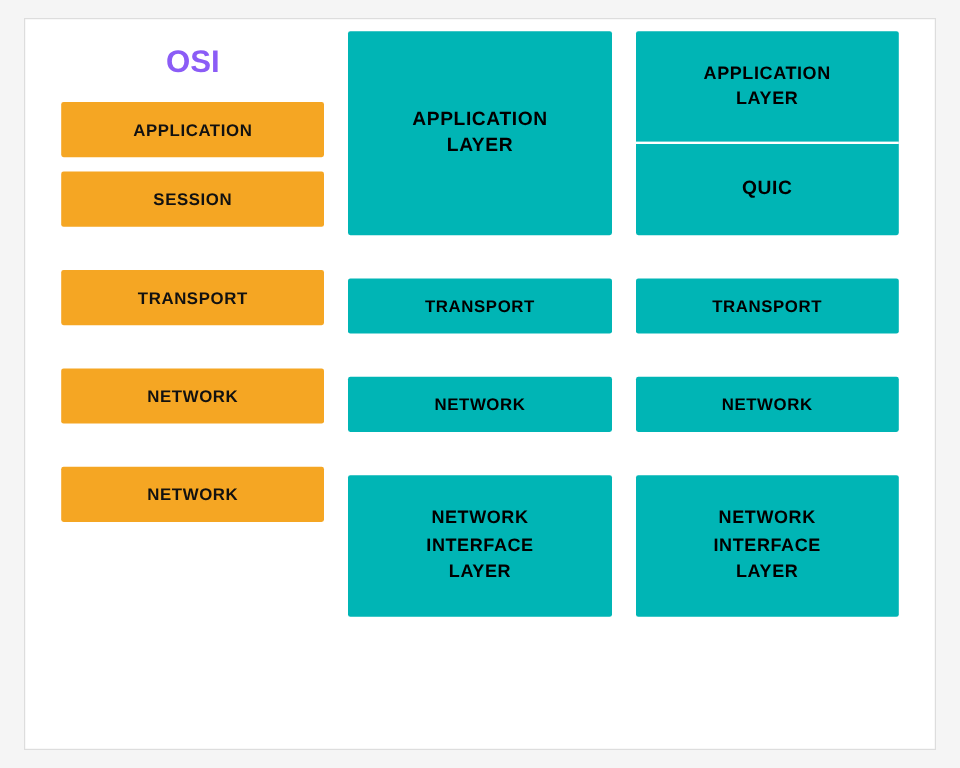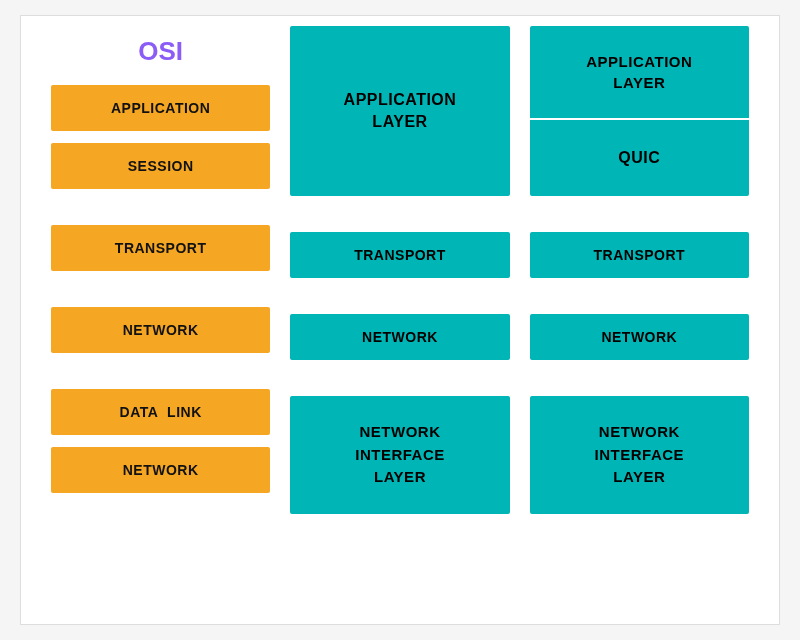--- a/index.html
+++ b/index.html
@@ -133,21 +133,20 @@
     <div class="column">
       <div class="col-header">OSI</div>
       <div class="col-body">
         <div class="layer-box orange">APPLICATION</div>
         <div class="layer-box orange">SESSION</div>
         <div style="height:12px"></div>
         <div class="layer-box orange">TRANSPORT</div>
         <div style="height:12px"></div>
         <div class="layer-box orange">NETWORK</div>
         <div style="height:12px"></div>
-        <div class="layer-box orange">DATA&nbsp; LINK</div>
         <div class="layer-box orange">NETWORK</div>
       </div>
     </div>
 
     <div class="column">
       <div class="col-body">
         <div class="layer-box teal teal-tall" style="height:170px; line-height:1.4; font-size:16px;">APPLICATION<br>LAYER</div>
         <div style="height:12px"></div>
         <div class="layer-box teal" style="height:46px;">TRANSPORT</div>
         <div style="height:12px"></div>

